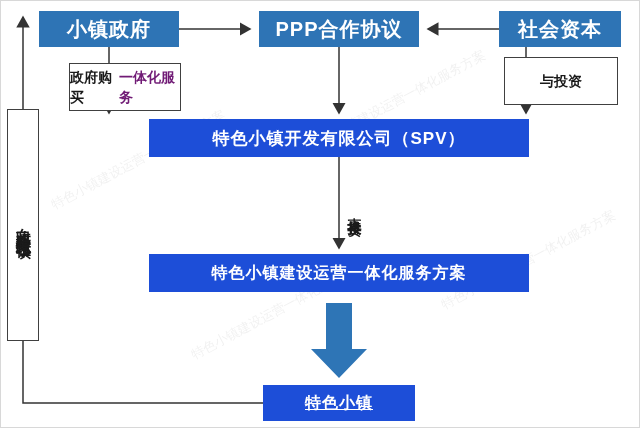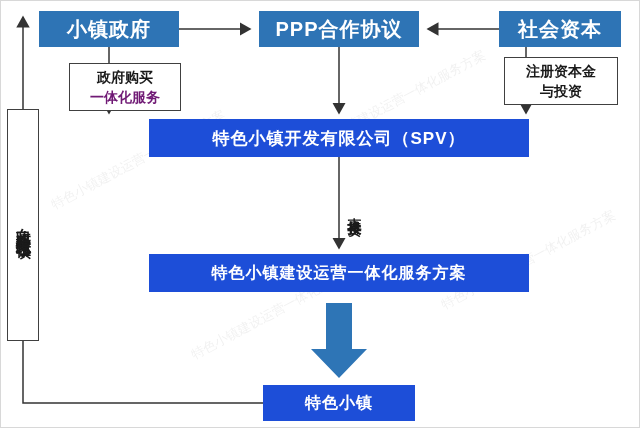--- a/index.html
+++ b/index.html
@@ -32,21 +32,21 @@
     color:#ffffff;font-weight:bold;
     text-align:center;letter-spacing:1px;
     z-index:2;box-sizing:border-box;
   }
   .node.blue{background:#2e74b5;font-size:20px;}
   .node.navy{background:#1d4ed8;font-size:16px;}
   .annot{
     position:absolute;
     background:#ffffff;
     border:1px solid #404040;
-    display:flex;flex-direction:column;
+    display:flex;flex-direction:row;
     align-items:center;justify-content:center;
     z-index:2;box-sizing:border-box;
     font-size:14px;line-height:20px;color:#1a1a1a;
     font-weight:bold;
   }
   .annot .red{color:#701a75;}
   .vtext{
     position:absolute;
     writing-mode:vertical-rl;
     text-orientation:upright;
@@ -97,27 +97,26 @@
 
   <div class="node blue" style="left:38px;top:10px;width:140px;height:36px;">小镇政府</div>
   <div class="node blue" style="left:258px;top:10px;width:160px;height:36px;">PPP合作协议</div>
   <div class="node blue" style="left:498px;top:10px;width:122px;height:36px;">社会资本</div>
 
   <div class="annot" style="left:68px;top:62px;width:112px;height:48px;">
     <span>政府购买</span>
     <span class="red">一体化服务</span>
   </div>
   <div class="annot" style="left:503px;top:56px;width:114px;height:48px;">
-    <span>注册资本金</span>
     <span>与投资</span>
   </div>
 
   <div class="node navy" style="left:148px;top:118px;width:380px;height:38px;font-size:17px;">特色小镇开发有限公司（SPV）</div>
 
   <div class="vtext direct-label" style="left:344px;top:166px;width:20px;height:86px;">直接投资</div>
 
   <div class="node navy" style="left:148px;top:253px;width:380px;height:38px;">特色小镇建设运营一体化服务方案</div>
 
-  <div class="node navy" style="left:262px;top:384px;width:152px;height:36px;">特色小镇</div>
+  <div class="node navy" style="left:262px;top:384px;width:152px;height:36px;text-decoration:underline;">特色小镇</div>
 
   <div class="vtext transfer-box" style="left:6px;top:108px;width:32px;height:232px;">向政府移交特色小镇</div>
 
 </div>
 
 </body></html>

